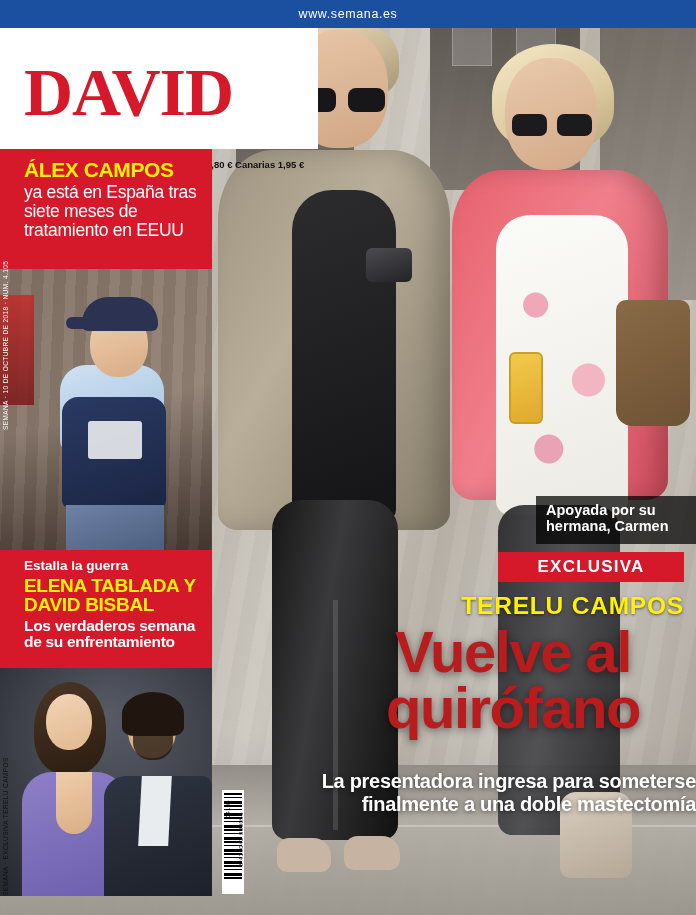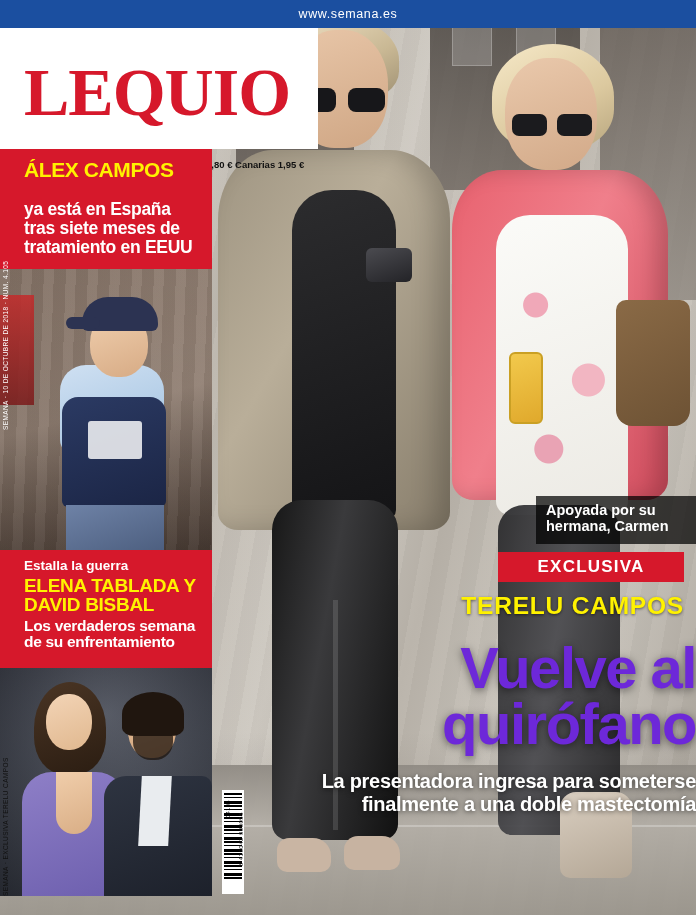--- a/index.html
+++ b/index.html
@@ -216,22 +216,22 @@
   .panel-red-1 {
     position: absolute; left: 0; top: 149px; width: 212px; height: 120px;
     background: #d6182b;
     padding: 10px 14px 0 24px;
   }
   .panel-red-1 .hl {
     color: #fff200; font-weight: 700; font-size: 21px; line-height: 1.02;
     letter-spacing: -.4px;
   }
   .panel-red-1 .sub {
-    color: #ffffff; font-weight: 700; font-size: 17.5px; line-height: 1.06;
-    margin-top: 20px; letter-spacing: -.3px;
+    color: #ffffff; font-weight: 400; font-size: 17.5px; line-height: 1.06;
+    margin-top: 3px; letter-spacing: -.3px;
   }
 
   
   .left-photo-1 {
     position: absolute; left: 0; top: 269px; width: 212px; height: 281px;
     overflow: hidden;
     background: linear-gradient(165deg, #6f5b4d, #9b8677 50%, #5d4c42);
   }
   .lp1-wall {
     position: absolute; inset: 0;
@@ -383,27 +383,26 @@
   
   .name-line {
     position: absolute; left: 406px; top: 592px; width: 278px;
     color: #fff200;
     font-weight: 700; font-size: 24.5px; letter-spacing: .8px;
     text-align: right;
     text-shadow: 0 1px 3px rgba(0,0,0,.55);
   }
   .headline {
     position: absolute; left: 330px; top: 624px; width: 366px;
-    color: #6d28d9;
+    color: #b91c1c;
     font-weight: 700;
     font-size: 58px; line-height: .96;
-    text-align: right;
+    text-align: center;
     letter-spacing: -1.5px;
     text-shadow: 0 2px 8px rgba(0,0,0,.5);
-    margin-top: 16px;
   }
   .deck {
     position: absolute; left: 300px; top: 770px; width: 396px;
     color: #ffffff;
     font-weight: 700;
     font-size: 20px; line-height: 1.14;
     text-align: right;
     letter-spacing: -.3px;
     text-shadow: 0 1px 5px rgba(0,0,0,.55);
   }
@@ -469,21 +468,21 @@
   <div class="fig-b-glasses"></div>
   <div class="fig-b-bag"></div>
   <div class="fig-b-phone"></div>
   <div class="fig-b-boot"></div>
 
   <div class="url-bar">
     <span>www.semana.es</span>
   </div>
 
   <div class="masthead-block">
-    <div class="masthead-logo">LEQUIO</div>
+    <div class="masthead-logo">DAVID</div>
     <div class="masthead-rule"></div>
     <div class="issue-line">10 DE OCTUBRE DE 2018  NUM. 4.105</div>
     <div class="price-line">1,80 € Canarias 1,95 €</div>
   </div>
 
   <div class="panel-red-1">
     <div class="hl">ÁLEX CAMPOS</div>
     <div class="sub">ya está en España tras siete meses de tratamiento en EEUU</div>
   </div>
 

